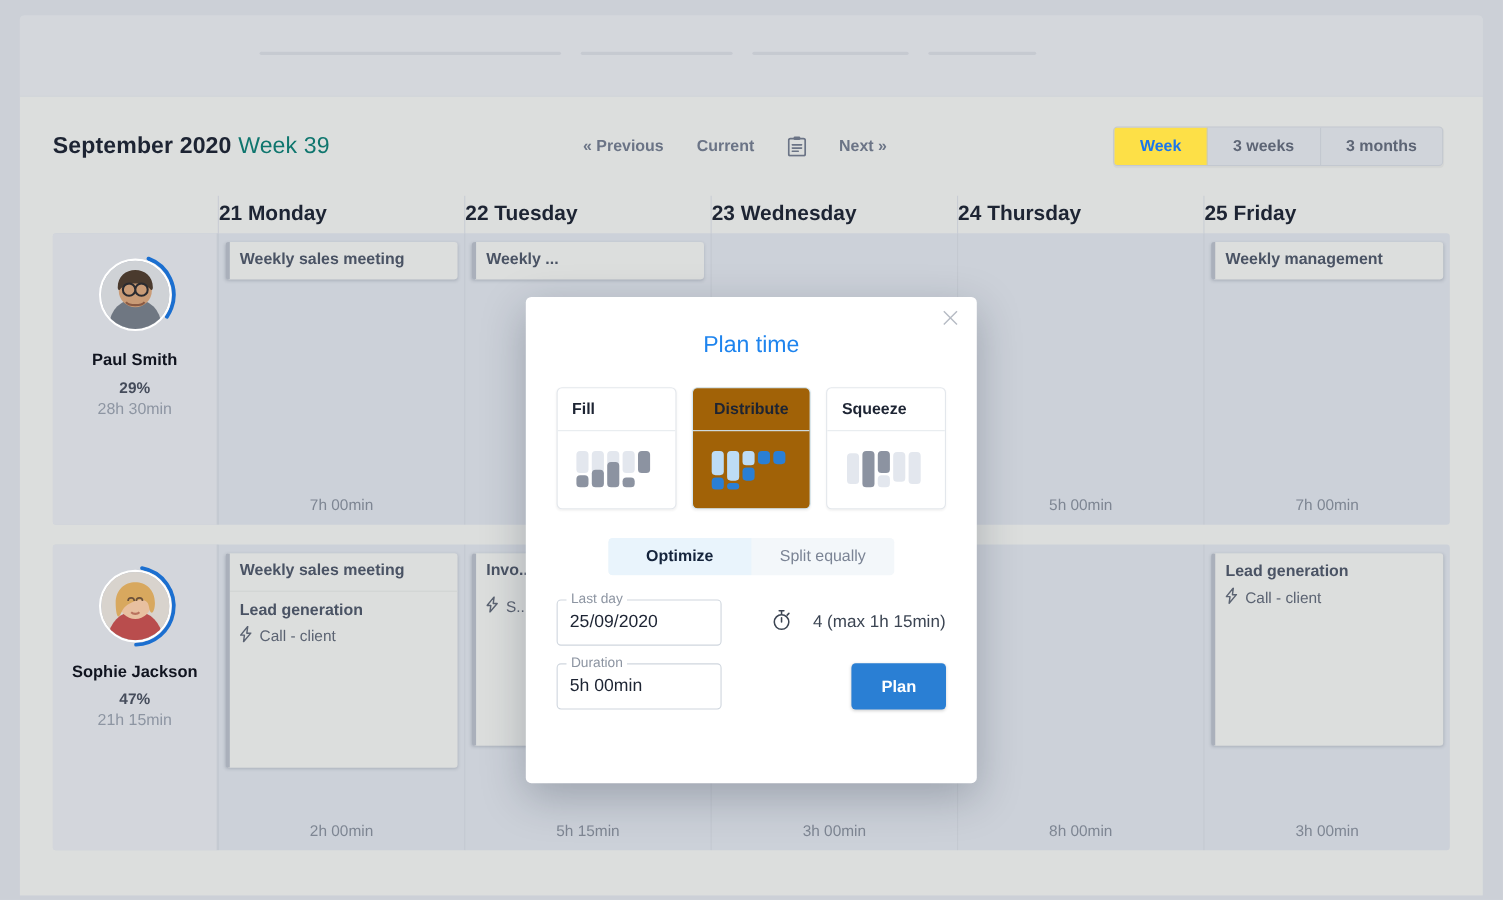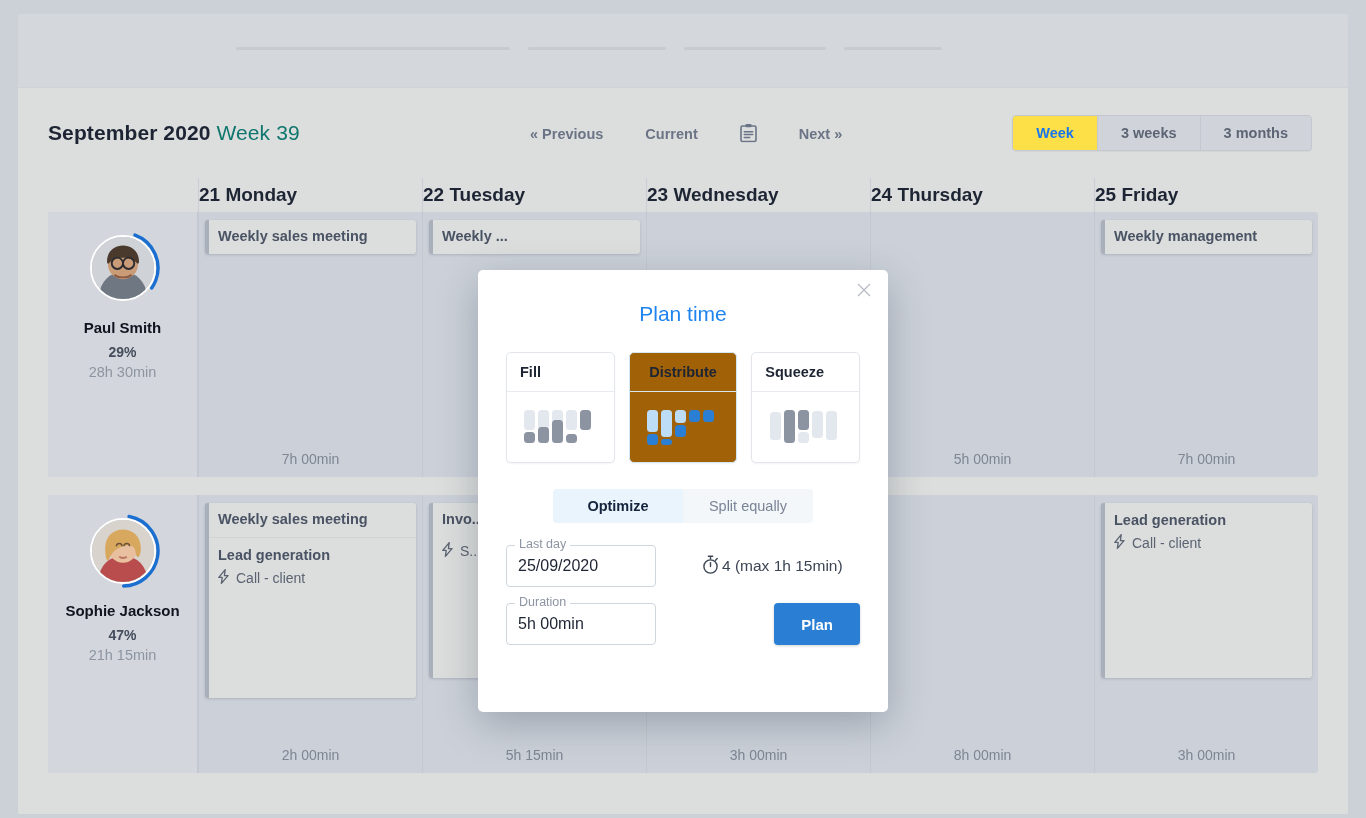--- a/index.html
+++ b/index.html
@@ -34,21 +34,21 @@
   
   .header {
     height: 90px; display: flex; align-items: center;
     padding: 0 30px 0 30px; position: relative;
   }
   .title { font-size: 21px; font-weight: 700; color: #1d2433; letter-spacing: .1px; }
   .title .sub { font-weight: 400; color: #0f766e; margin-left: 6px; }
 
   .navgroup {
     position: absolute; left: 512px; top: 50%; transform: translateY(-50%);
-    display: flex; align-items: center; gap: 42px;
+    display: flex; align-items: center; gap: 30px;
   }
   .navlink {
     font-size: 14.5px; font-weight: 700; color: #6b7486;
     cursor: pointer; white-space: nowrap;
   }
   .cal-ico { cursor: pointer; display: flex; align-items: center; }
 
   .viewtoggle {
     position: absolute; right: 36px; top: 50%; transform: translateY(-50%);
     display: flex; border: 1px solid #c3c8d0; border-radius: 4px; overflow: hidden;
@@ -174,21 +174,21 @@
   .tf input {
     width: 100%; height: 42px; border: 1px solid #cfd6de; border-radius: 4px;
     padding: 0 11px; font-size: 16px; color: #1d2433; background: #fff;
     font-family: "Liberation Sans", sans-serif; outline: none;
   }
   .tf .lbl {
     position: absolute; left: 9px; top: -8px; background: #fff;
     padding: 0 4px; font-size: 12.5px; color: #8d95a2;
   }
   .meta {
-    margin-left: 46px; display: flex; align-items: center; gap: 3px;
+    margin-left: 46px; display: flex; align-items: center; gap: 20px;
     font-size: 15.5px; color: #3c4553;
   }
   .planbtn {
     margin-left: auto; background: #2a7fd4; color: #fff; border: none;
     border-radius: 4px; height: 42px; padding: 0 27px; cursor: pointer;
     font-size: 15px; font-weight: 700; font-family: "Liberation Sans", sans-serif;
     box-shadow: 0 1px 3px rgba(0,0,0,.18);
   }
 </style>
 </head>

